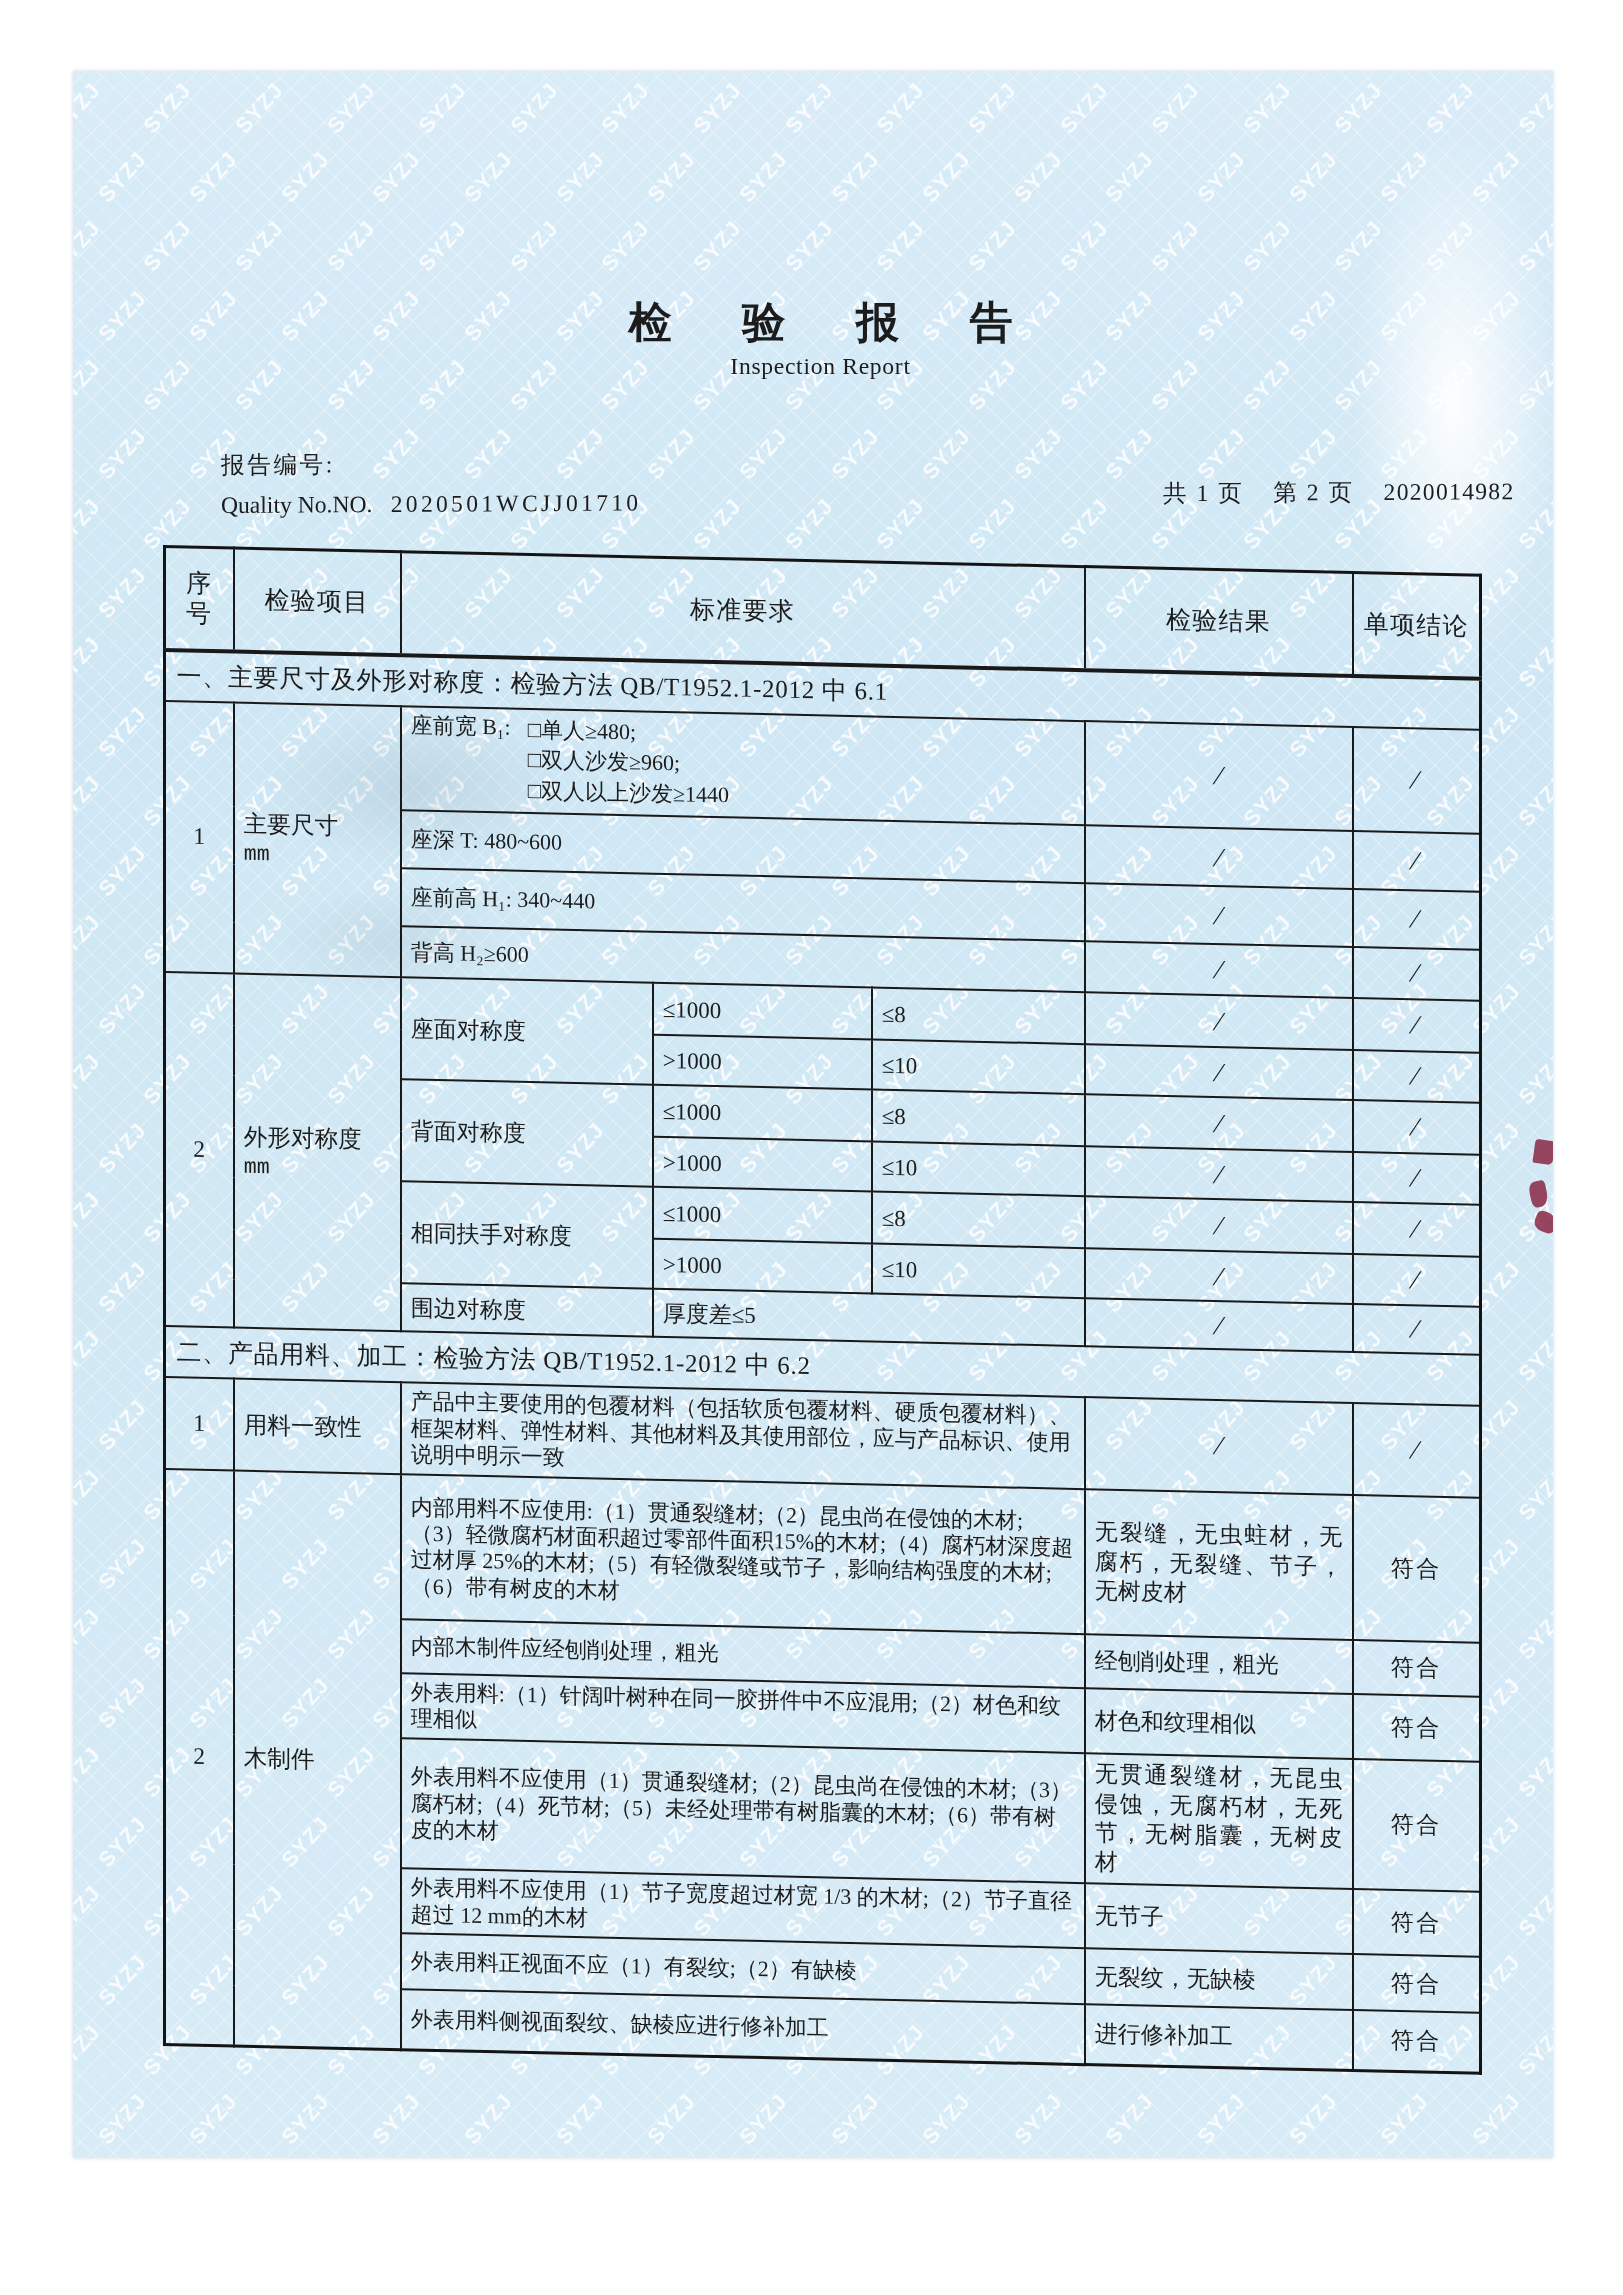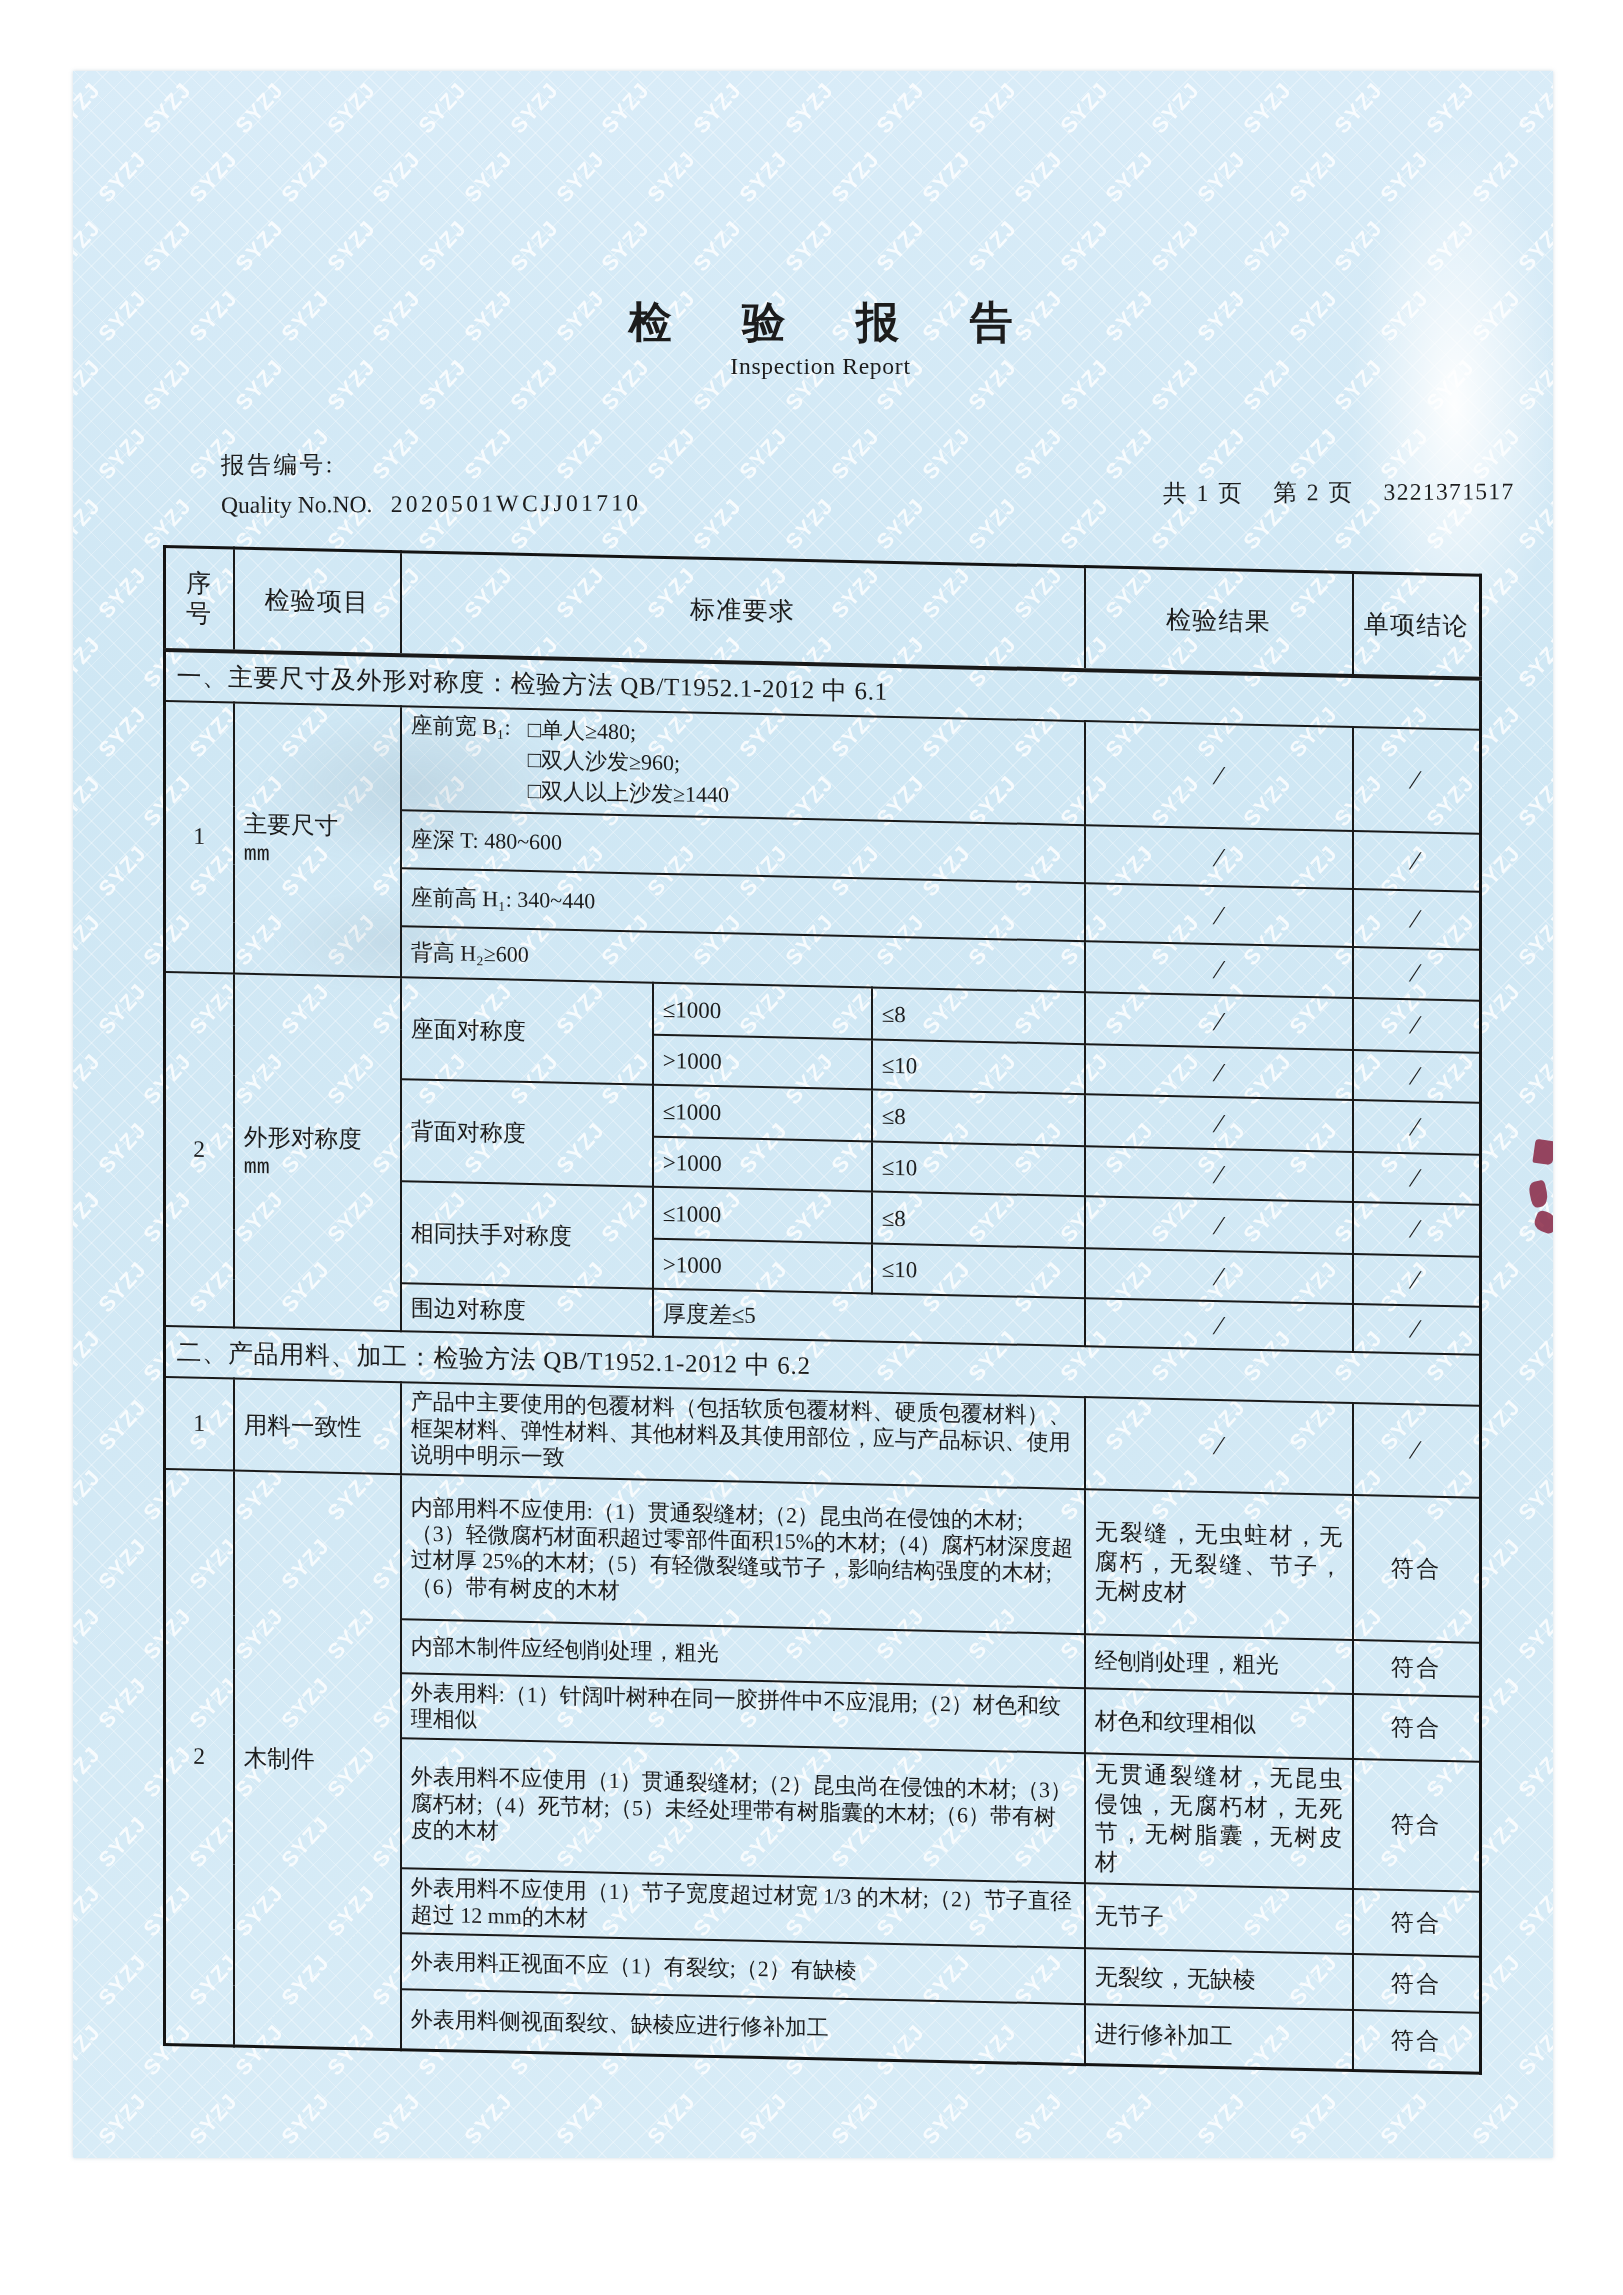--- a/index.html
+++ b/index.html
@@ -627,21 +627,21 @@
       </div>
 
       <div class="meta">
         <span class="lbl-cn">报告编号:</span>
         <span class="no-line">
           <span>Quality No.NO.</span><span class="no-val">2020501WCJJ01710</span>
         </span>
         <span class="pageinfo">
           <span>共 1 页</span>
           <span>第 2 页</span>
-          <span>3221371517</span>
+          <span>2020014982</span>
         </span>
       </div>
 
       <div class="tablewrap">
         <table class="insp">
           <colgroup>
             <col style="width:69px">
               <col style="width:167px">
               <col style="width:252px">
             <col style="width:219px">

